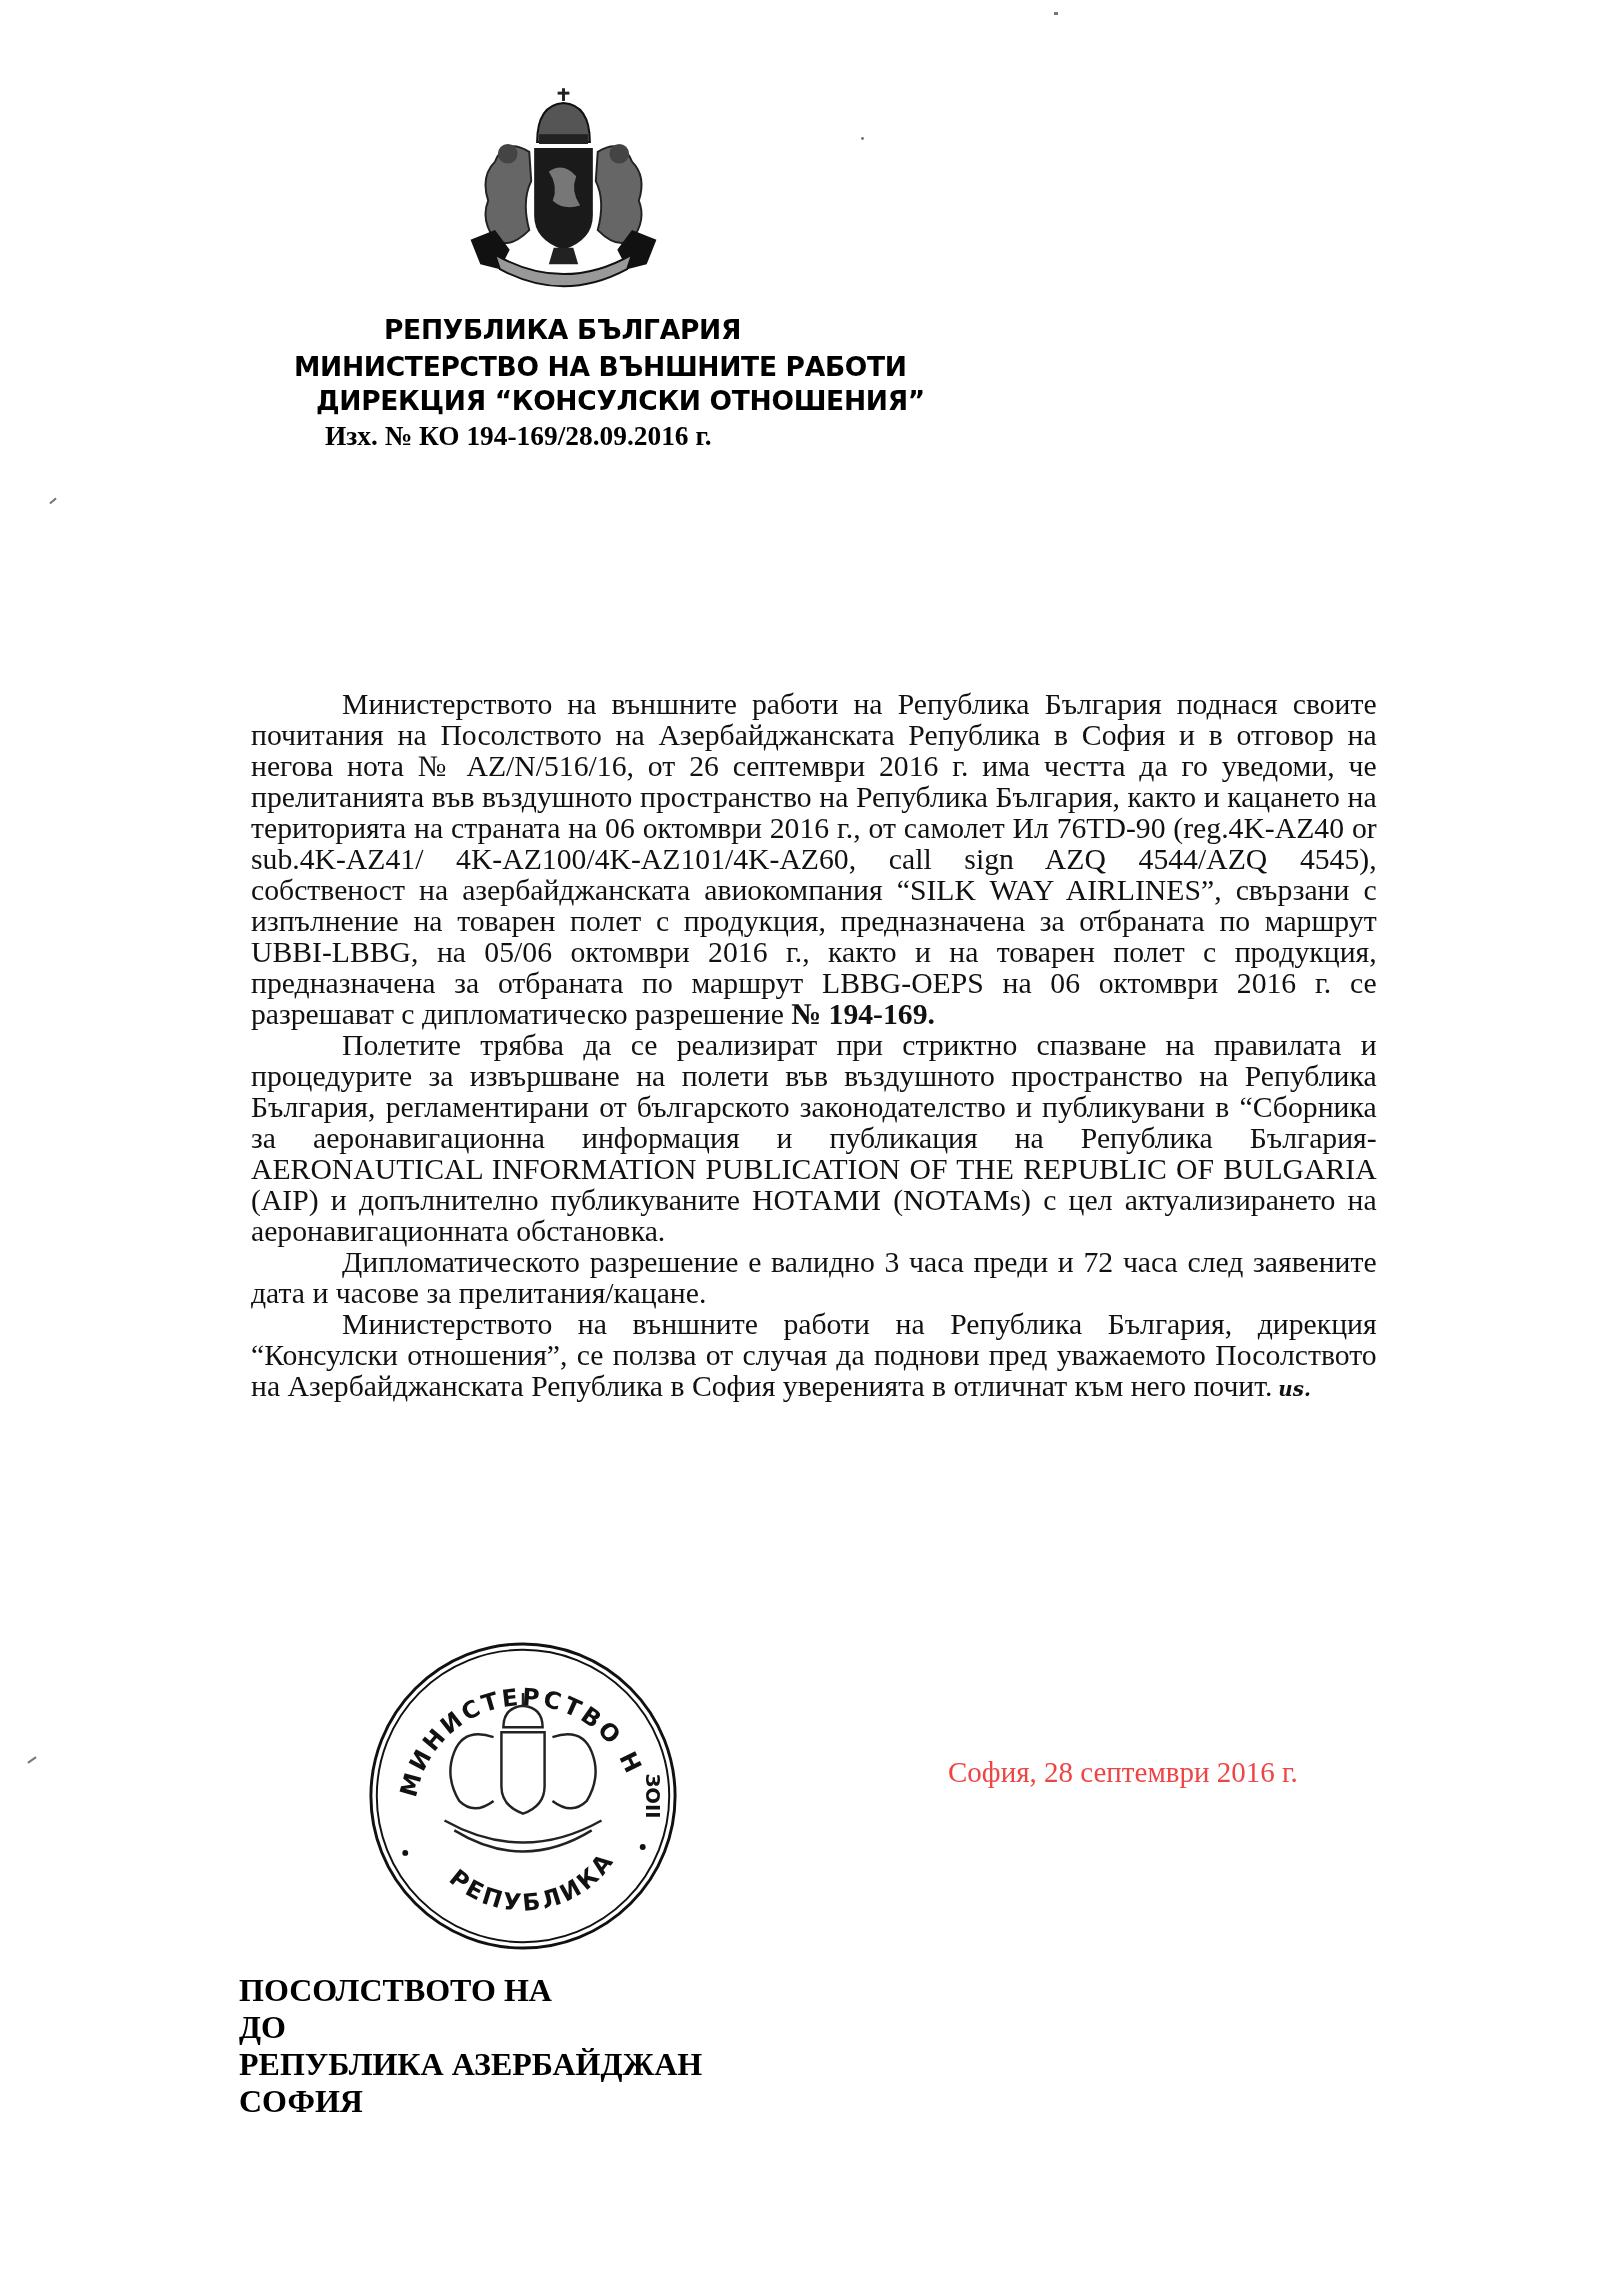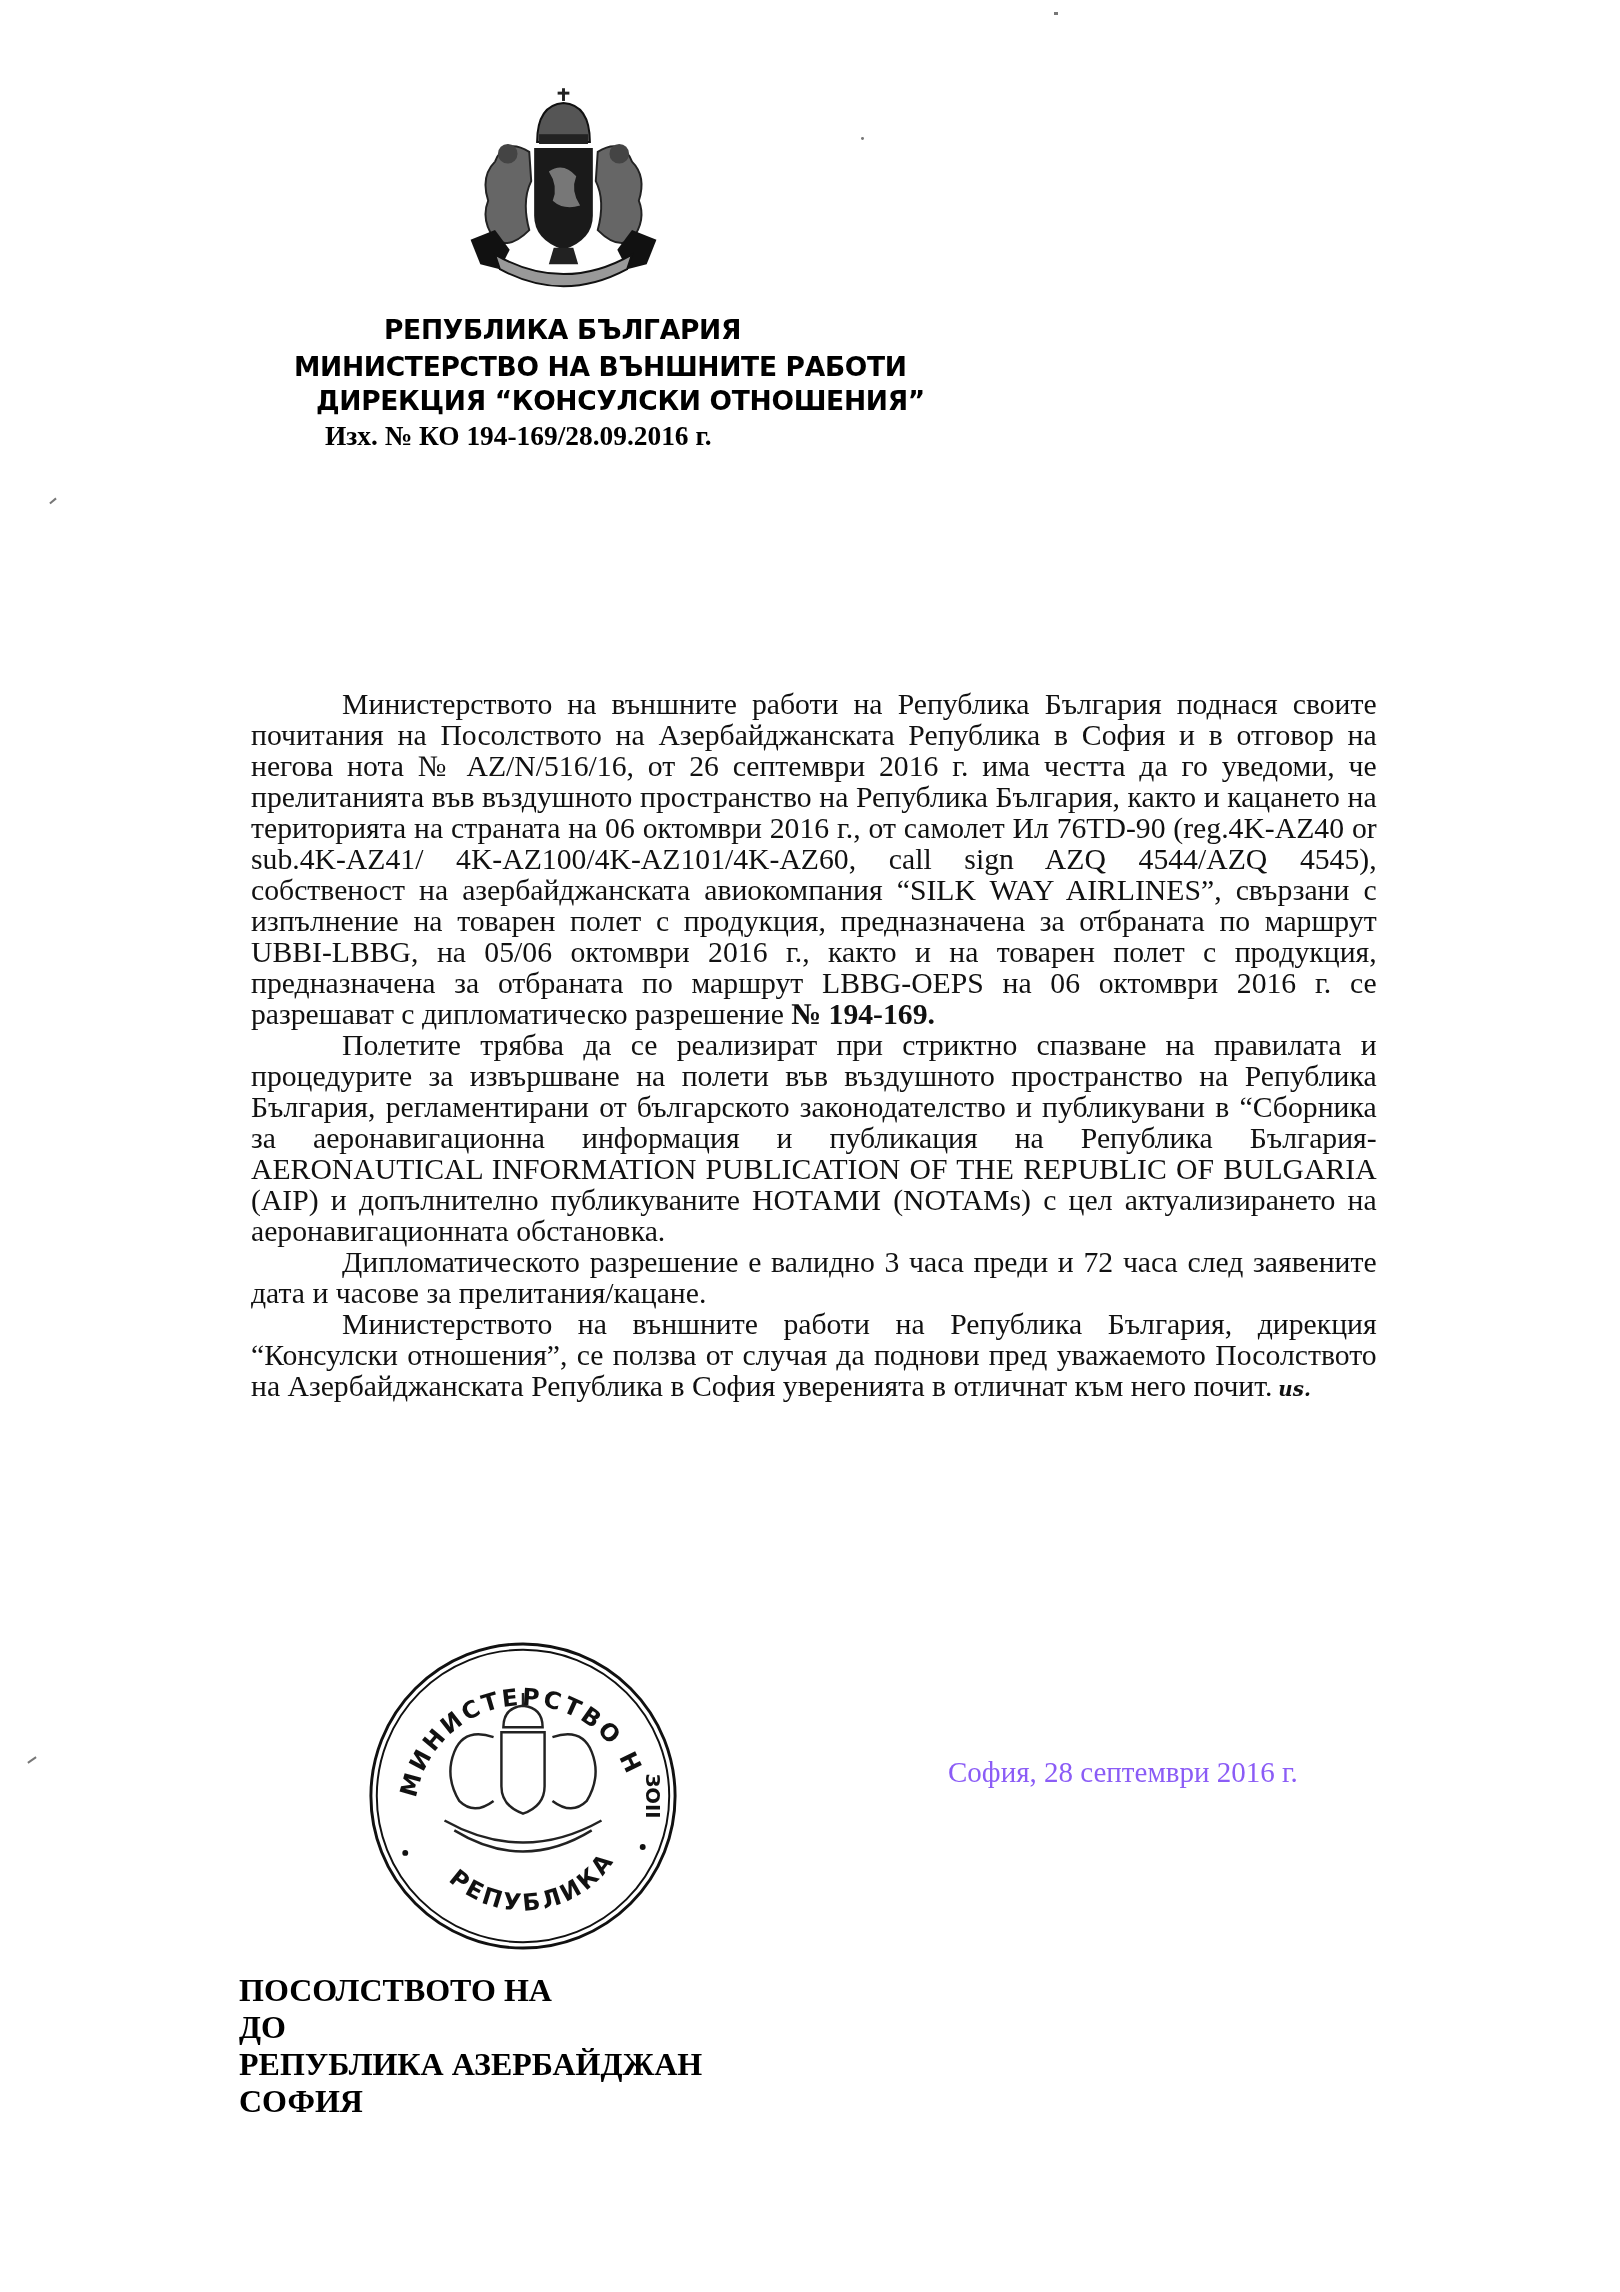--- a/index.html
+++ b/index.html
@@ -16,21 +16,21 @@
 
     .body { position: absolute; left: 251px; top: 688px; width: 1137px;
             font-family: "Liberation Serif", serif; font-size: 30px; line-height: 31px;
             text-align: justify; color: #111; transform: scaleX(0.99); transform-origin: left top; }
     .body p { margin: 0; text-indent: 92px; }
     .body b { font-weight: bold; }
     .initials { font-family: "DejaVu Serif", serif; font-style: italic; font-weight: bold; font-size: 20px; margin-left: 6px; }
 
     .seal { position: absolute; left: 366px; top: 1639px; width: 314px; height: 314px; }
 
-    .city-date { position: absolute; left: 948px; top: 1756px; font-family: "Liberation Serif", serif; font-size: 29px; color: #8b5cf6; white-space: nowrap; }
+    .city-date { position: absolute; left: 948px; top: 1756px; font-family: "Liberation Serif", serif; font-size: 29px; color: #ef4444; white-space: nowrap; }
 
     .addr { position: absolute; left: 239px; top: 1972px; font-family: "Liberation Serif", serif; font-weight: bold; font-size: 32px; line-height: 37px; color: #000; }
     .addr div { white-space: nowrap; }
 
     .speck { position: absolute; background: #777; }
   </style>
 </head>
 <body>
 
 <div class="page">

